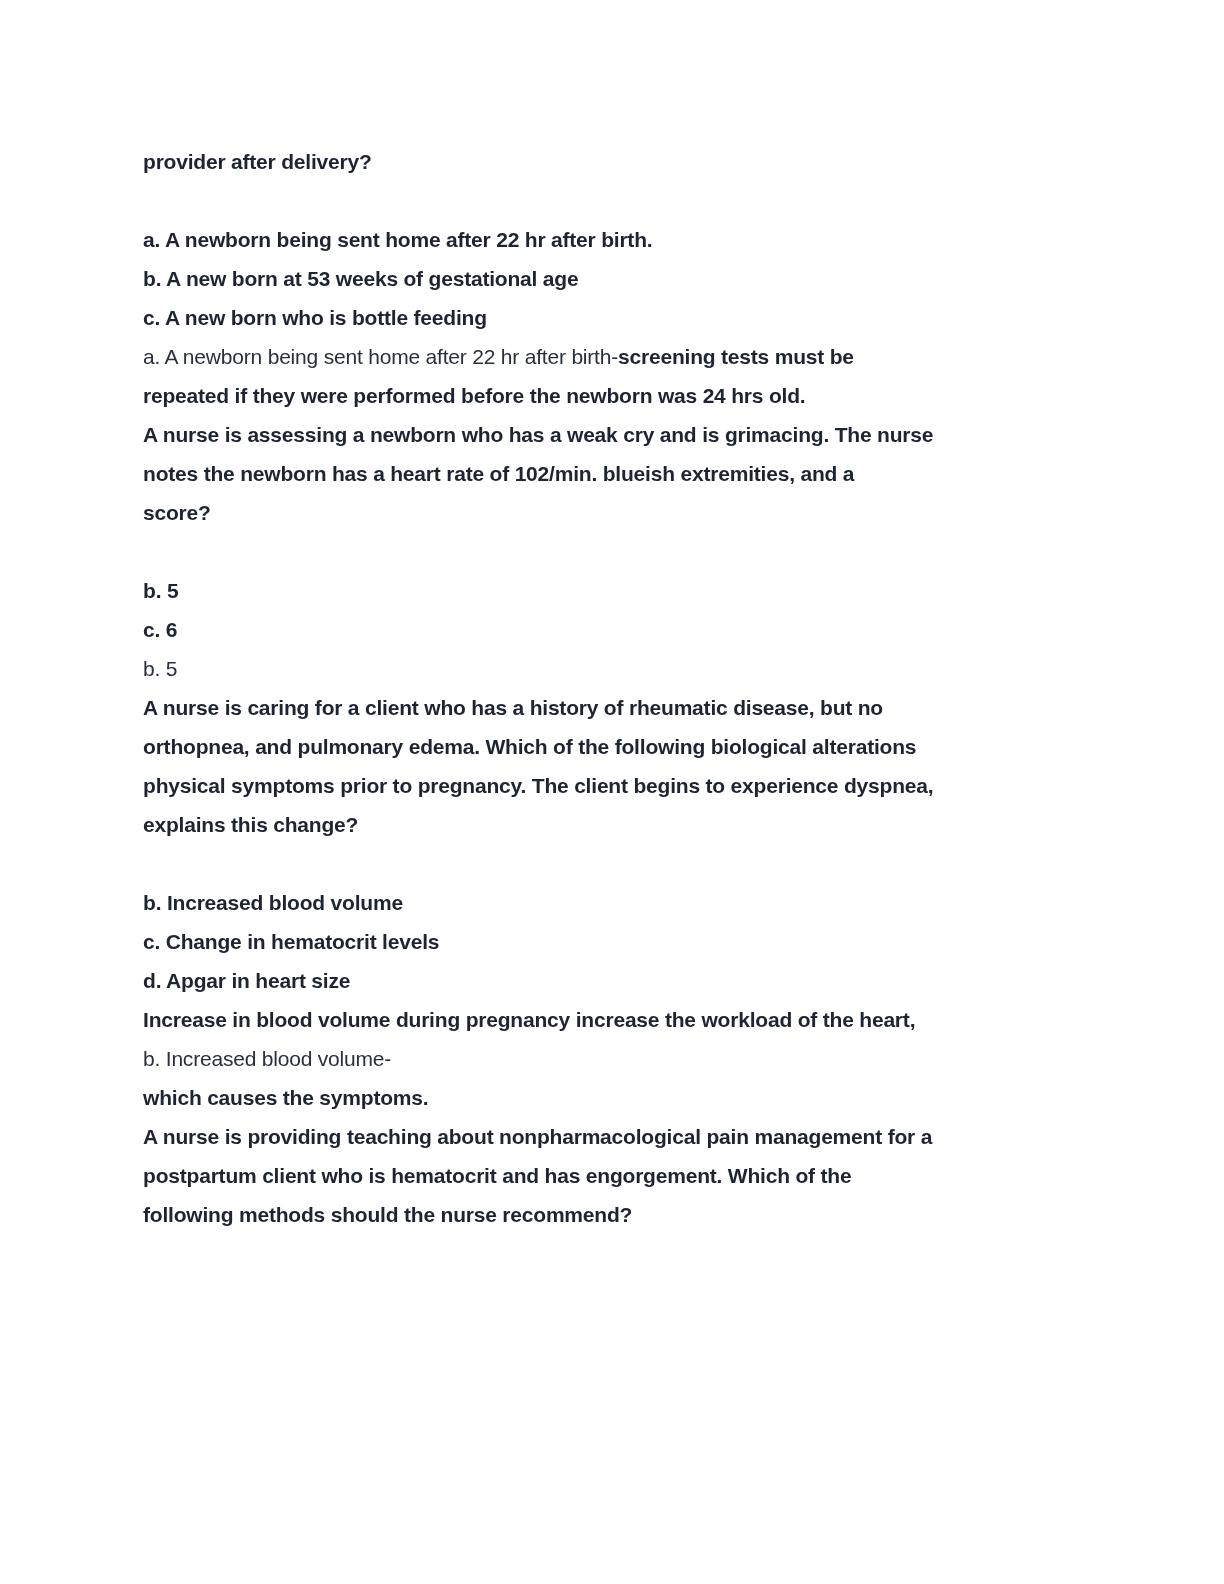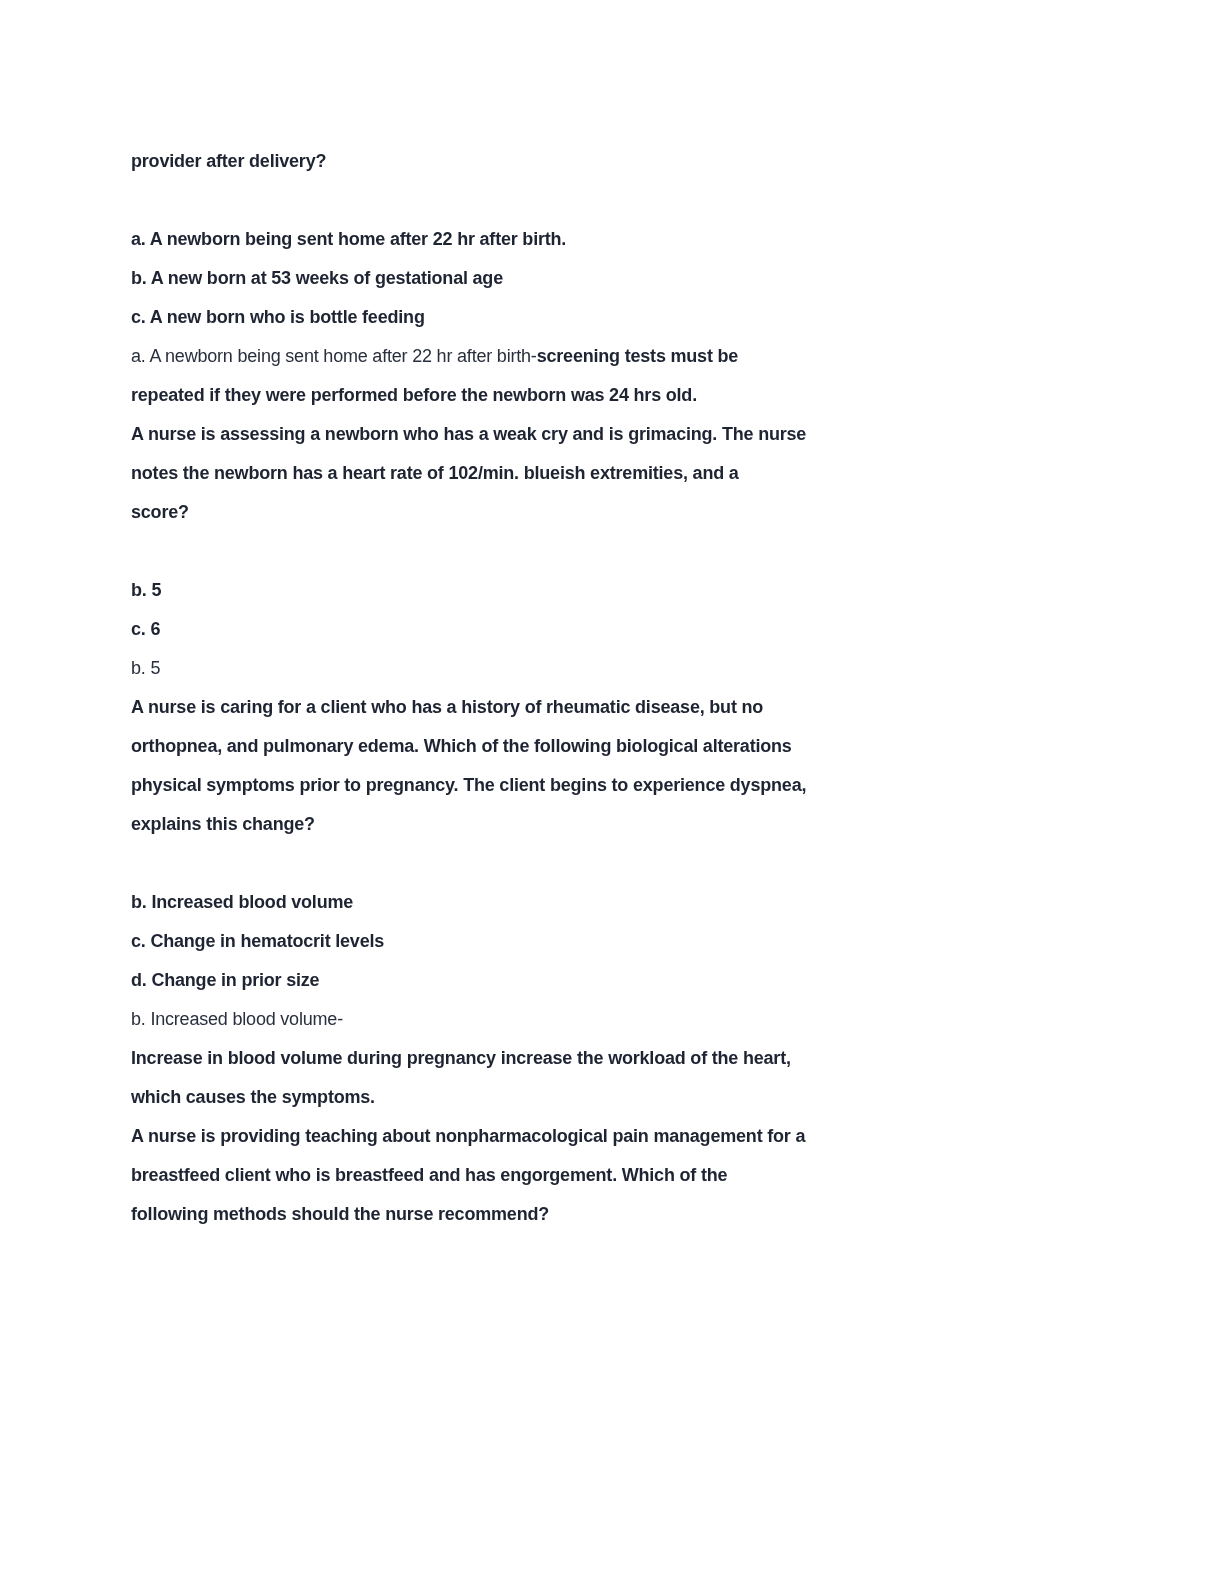--- a/index.html
+++ b/index.html
@@ -8,26 +8,26 @@
       background: #ffffff;
     }
     body {
       width: 1224px;
       height: 1584px;
       position: relative;
       overflow: hidden;
     }
     .page {
       position: absolute;
-      left: 131px;
+      left: 143px;
       top: 142px;
       width: 940px;
       color: #1f2433;
       font-family: "Liberation Sans", "DejaVu Sans", sans-serif;
-      font-size: 18px;
+      font-size: 21px;
       line-height: 39px;
       letter-spacing: -0.2px;
     }
     .line {
       display: block;
       white-space: nowrap;
       min-height: 39px;
     }
     .b { font-weight: bold; }
     .n { font-weight: normal; color: #2a2f3d; }
@@ -59,25 +59,25 @@
   </div>
 
   <div>
     <span class="line b">A nurse is caring for a client who has a history of rheumatic disease, but no</span>
     <span class="line b">orthopnea, and pulmonary edema. Which of the following biological alterations</span>
     <span class="line b">physical symptoms prior to pregnancy. The client begins to experience dyspnea,</span>
     <span class="line b">explains this change?</span>
     <span class="line blank"></span>
     <span class="line b">b. Increased blood volume</span>
     <span class="line b">c. Change in hematocrit levels</span>
-    <span class="line b">d. Change in prior size</span>
+    <span class="line b">d. Apgar in heart size</span>
+    <span class="line b">Increase in blood volume during pregnancy increase the workload of the heart,</span>
     <span class="line n">b. Increased blood volume-</span>
-    <span class="line b">Increase in blood volume during pregnancy increase the workload of the heart,</span>
     <span class="line b">which causes the symptoms.</span>
   </div>
 
   <div>
     <span class="line b">A nurse is providing teaching about nonpharmacological pain management for a</span>
-    <span class="line b">breastfeed client who is breastfeed and has engorgement. Which of the</span>
+    <span class="line b">postpartum client who is hematocrit and has engorgement. Which of the</span>
     <span class="line b">following methods should the nurse recommend?</span>
   </div>
 
 </div>
 
 </body></html>

